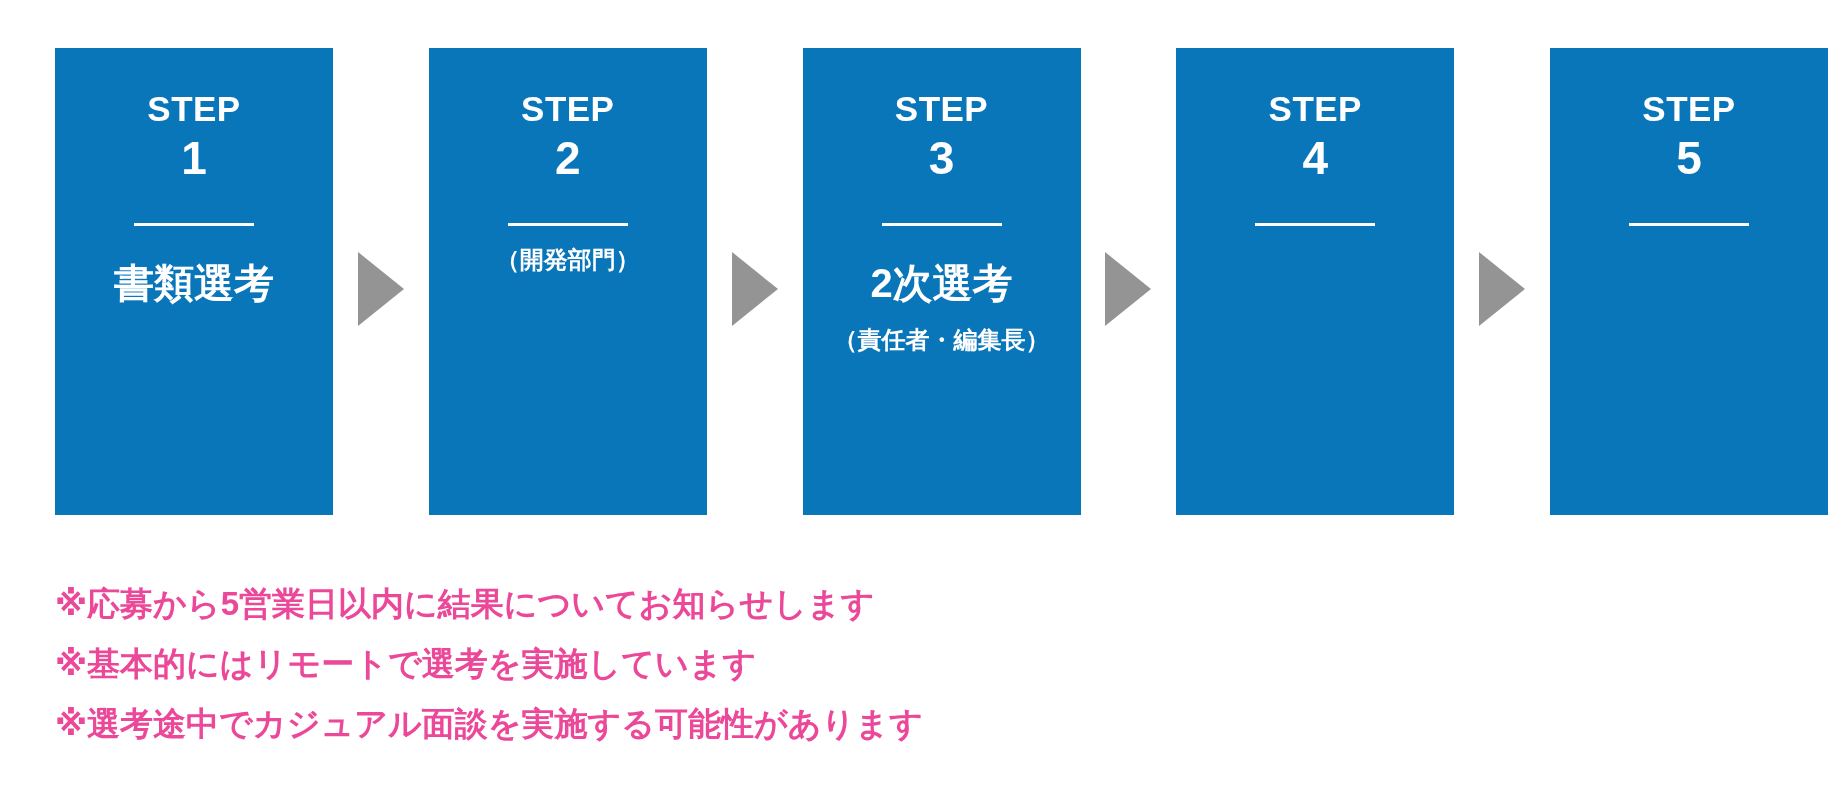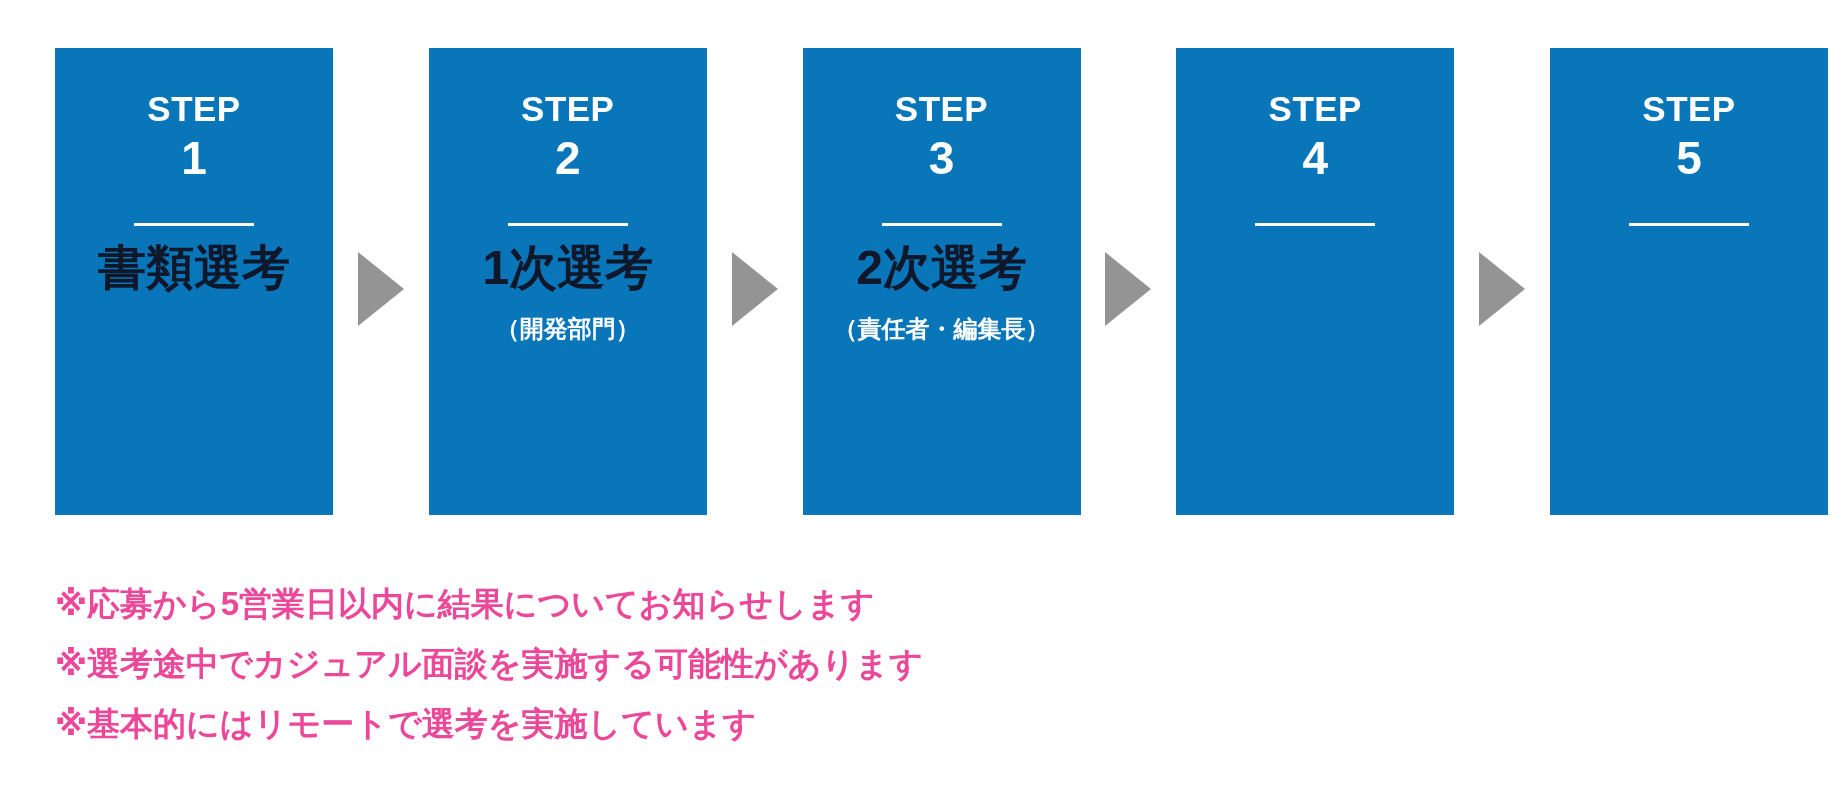--- a/index.html
+++ b/index.html
@@ -60,25 +60,25 @@
   }
 
   .divider {
     width: 120px;
     height: 3px;
     background: #ffffff;
     margin-top: 38px;
   }
 
   .step-title {
-    color: #0f172a;
-    font-size: 48px;
+    color: #ffffff;
+    font-size: 40px;
     font-weight: bold;
     line-height: 1.15;
-    margin-top: 14px;
+    margin-top: 34px;
     white-space: nowrap;
   }
 
   .step-subtitle {
     color: #ffffff;
     font-size: 24px;
     font-weight: bold;
     line-height: 1.2;
     margin-top: 20px;
     white-space: nowrap;
@@ -132,21 +132,20 @@
     </div>
 
     <div class="arrow-cell">
       <div class="arrow-icon"></div>
     </div>
 
     <div class="step-box">
       <div class="step-label">STEP</div>
       <div class="step-number">2</div>
       <div class="divider"></div>
-      <div class="step-title">1次選考</div>
       <div class="step-subtitle">（開発部門）</div>
     </div>
 
     <div class="arrow-cell">
       <div class="arrow-icon"></div>
     </div>
 
     <div class="step-box">
       <div class="step-label">STEP</div>
       <div class="step-number">3</div>
@@ -172,17 +171,17 @@
     <div class="step-box">
       <div class="step-label">STEP</div>
       <div class="step-number">5</div>
       <div class="divider"></div>
     </div>
 
   </div>
 
   <div class="notes">
     <div class="note-line">※応募から5営業日以内に結果についてお知らせします</div>
+    <div class="note-line">※基本的にはリモートで選考を実施しています</div>
     <div class="note-line">※選考途中でカジュアル面談を実施する可能性があります</div>
-    <div class="note-line">※基本的にはリモートで選考を実施しています</div>
   </div>
 
 </div>
 
 </body></html>

